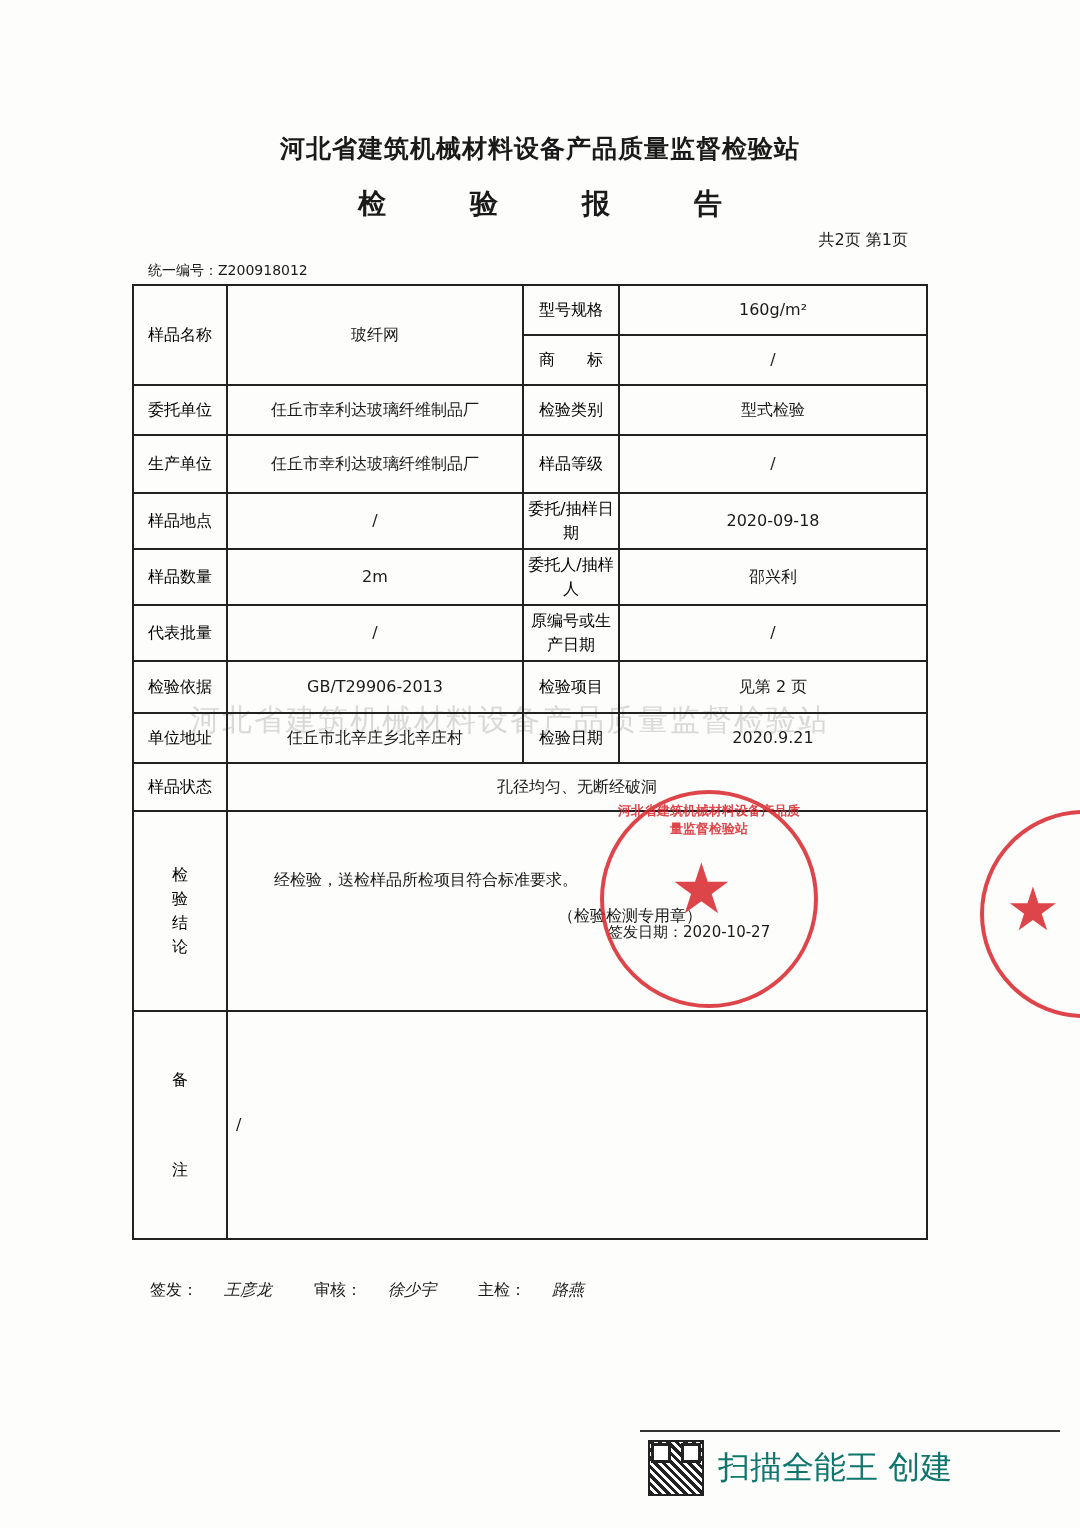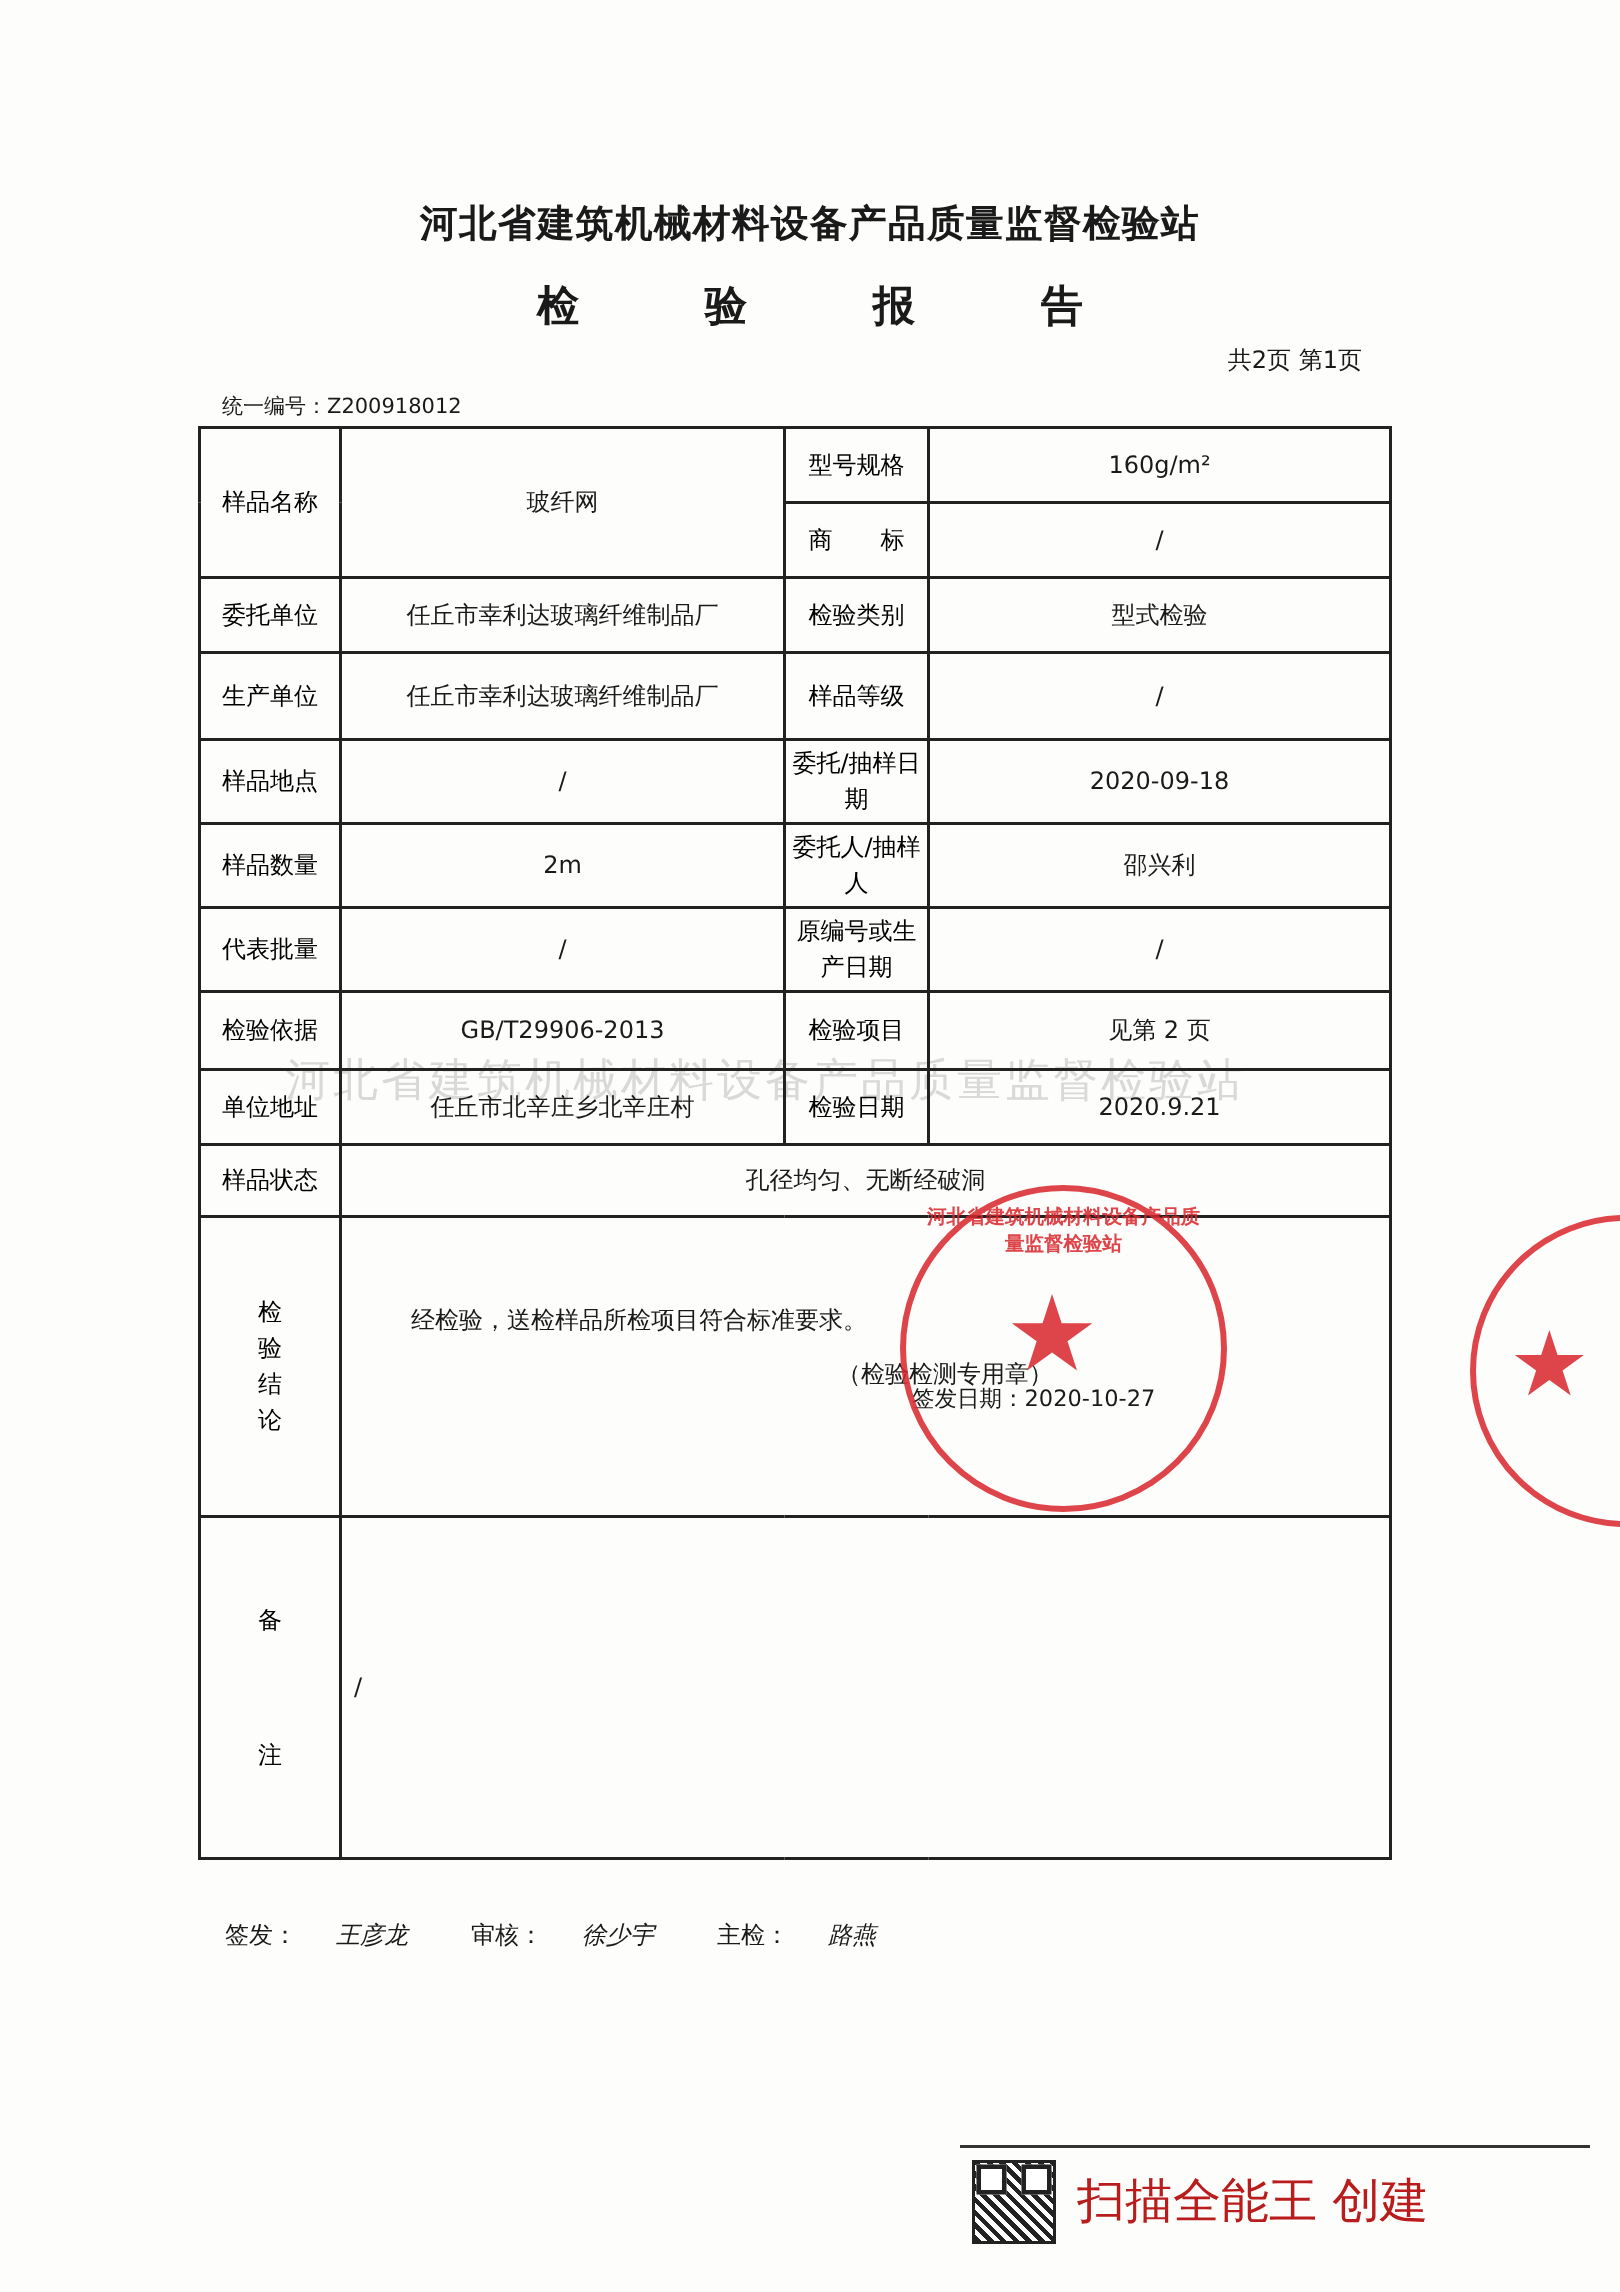--- a/index.html
+++ b/index.html
@@ -25,21 +25,21 @@
   .seal2-star{position:absolute;left:22px;top:60px;font-size:60px;color:#d8262c;}
   .watermark{position:absolute;top:700px;left:190px;font-size:30px;color:rgba(150,150,150,0.35);font-family:"DejaVu Sans",sans-serif;letter-spacing:2px;white-space:nowrap;}
   .signatures{position:absolute;top:1280px;left:150px;font-size:16px;font-family:"DejaVu Sans","Liberation Sans",sans-serif;display:flex;gap:22px;align-items:flex-end;}
   .sig{font-family:"DejaVu Serif",serif;font-style:italic;font-size:16px;margin-left:4px;margin-right:20px;}
   .footer{position:absolute;top:1440px;left:648px;display:flex;align-items:center;gap:14px;}
   .qr{width:52px;height:52px;background:
       repeating-linear-gradient(45deg,#222 0 3px,#fff 3px 6px);border:2px solid #222;position:relative;}
   .qr::before,.qr::after{content:"";position:absolute;width:14px;height:14px;border:3px solid #222;background:#fff;}
   .qr::before{left:1px;top:1px;}
   .qr::after{right:1px;top:1px;}
-  .footer-text{font-family:"DejaVu Sans",sans-serif;font-size:32px;color:#b91c1c;}
+  .footer-text{font-family:"DejaVu Sans",sans-serif;font-size:32px;color:#0f766e;}
   .scan-line{position:absolute;top:1430px;left:640px;width:420px;height:2px;background:#333;}
 </style>
 </head>
 <body>
 
 <div class="org-title">河北省建筑机械材料设备产品质量监督检验站</div>
 <div class="doc-title">
   <span>检</span><span>验</span><span>报</span><span>告</span>
 </div>
 <div class="page-info">共2页  第1页</div>

